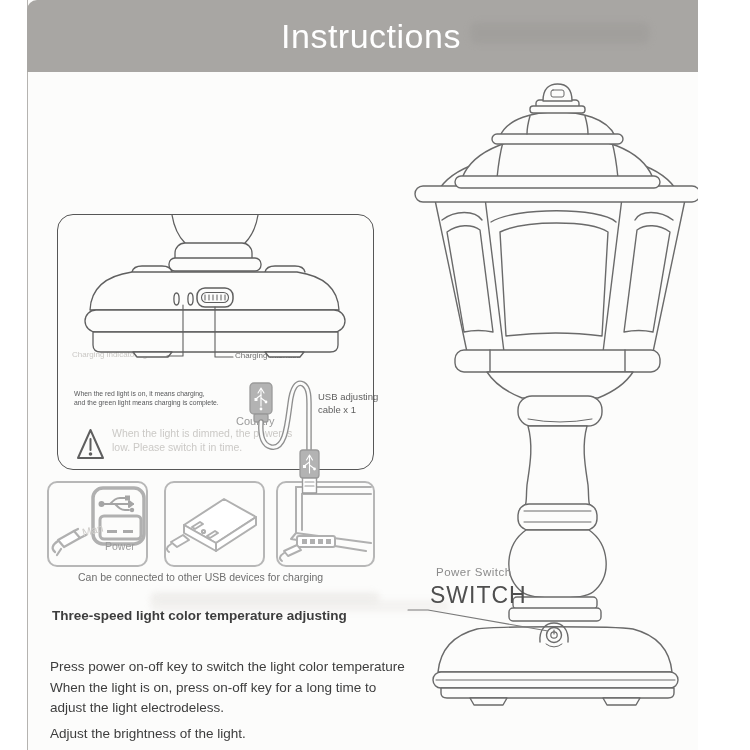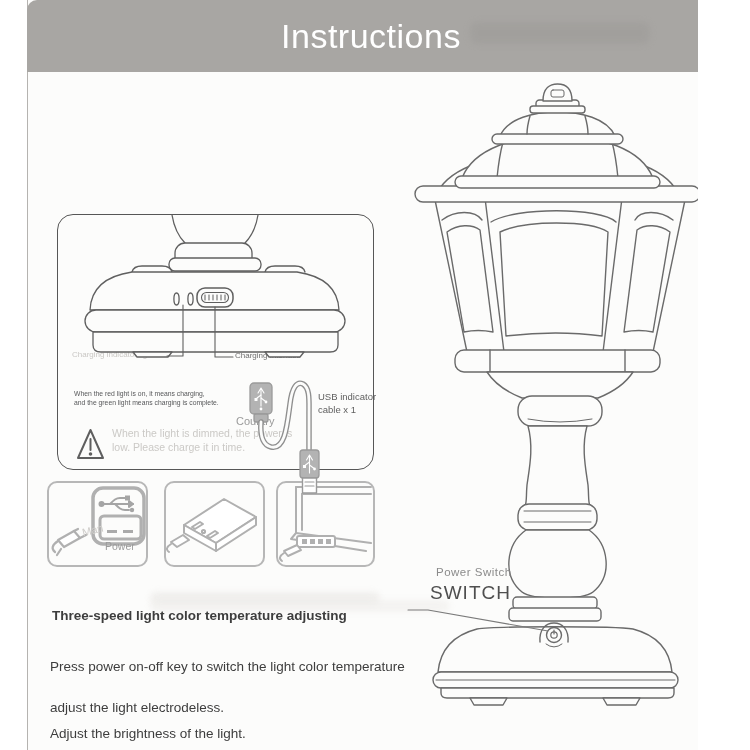--- a/index.html
+++ b/index.html
@@ -21,21 +21,21 @@
   .lbl-mid{color:#9a9a9a;}
   .lbl-dark{color:#6f6f6f;}
   .note{color:#57585a;font-size:6.8px;line-height:9px;}
   .warntxt{color:#cbc9c6;font-size:10.5px;}
   
   .dev-box{position:absolute;top:481px;height:86px;border:2px solid #b7b7b7;border-radius:10px;box-sizing:border-box;}
   #caption{position:absolute;left:78px;top:571px;font-size:10.5px;color:#6e6e6e;}
   
   #lamp-svg{position:absolute;left:400px;top:80px;width:320px;height:645px;}
   #power-switch-label{position:absolute;left:420px;top:566px;font-size:11.5px;color:#8b8b8b;letter-spacing:.5px;margin-left:16px;}
-  #power-switch-name{position:absolute;left:430px;top:582px;font-size:19px;color:#4f4f4f;letter-spacing:1px;}
+  #power-switch-name{position:absolute;left:430px;top:582px;font-size:23px;color:#4f4f4f;letter-spacing:1px;}
   
   .instr-line{position:absolute;left:50px;font-size:13.5px;color:#3d3d3d;white-space:nowrap;}
   svg{display:block;}
   .socket-label{position:absolute;left:105px;top:540px;width:36px;font-size:10.5px;color:#9b9b9b;
     word-break:break-all;line-height:12px;}
   .man-mark{position:absolute;left:82px;top:524px;font-size:11px;color:#cfcdca;transform:rotate(-14deg);}
 </style>
 </head>
 <body>
 
@@ -103,20 +103,21 @@
         <rect x="32" y="56" width="5" height="5" fill="#b0b0b0" stroke="none"></rect>
         <rect x="40" y="56" width="5" height="5" fill="#b0b0b0" stroke="none"></rect>
         <rect x="48" y="56" width="5" height="5" fill="#b0b0b0" stroke="none"></rect>
         <polygon points="6,68 19,62 23,67 10,73" fill="#ffffff"></polygon>
         <path d="M6,70 C1,73 1,76 4,78"></path>
       </g>
     </svg>
   </div>
   <div class="man-mark">Man</div>
   <div class="socket-label">Power</div>
+  <div id="caption">Can be connected to other USB devices for charging</div>
 
   <div id="charge-box"></div>
   <svg id="charge-svg" viewBox="0 0 323 298">
     <g stroke="#5f5f5f" stroke-width="1.3" fill="#fcfcfb" stroke-linejoin="round" stroke-linecap="round">
 
       <path d="M115,1 C117,13 121,22 128,29" fill="none"></path>
       <path d="M201,1 C199,13 195,22 188,29" fill="none"></path>
       <rect x="118" y="29" width="77" height="26" rx="10"></rect>
       <rect x="112" y="44" width="92" height="13" rx="6"></rect>
 
@@ -185,23 +186,23 @@
         <line x1="248" y1="272" x2="257" y2="272" stroke="#9a9a9a" stroke-width="1.2"></line>
       </g>
     </g>
   </svg>
 
   <div class="lbl lbl-light" style="left:72px;top:350px;font-size:8px;">Charging indicator light</div>
   <div class="lbl lbl-dark" style="left:235px;top:351px;font-size:8px;">Charging Interface</div>
   <div class="lbl note" style="left:74px;top:389px;">When the red light is on, it means charging,</div>
   <div class="lbl note" style="left:74px;top:398px;">and the green light means charging is complete.</div>
   <div class="lbl warntxt" style="left:112px;top:427px;">When the light is dimmed, the power is</div>
-  <div class="lbl warntxt" style="left:112px;top:441px;">low. Please charge it in time.</div>
+  <div class="lbl warntxt" style="left:112px;top:441px;">low. Please switch it in time.</div>
   <div class="lbl lbl-mid" style="left:236px;top:371px;font-size:11px;margin-top:44px;">Country</div>
-  <div class="lbl" style="left:318px;top:391px;font-size:9.5px;color:#5f5f5f;">USB indicator</div>
+  <div class="lbl" style="left:318px;top:391px;font-size:9.5px;color:#5f5f5f;">USB adjusting</div>
   <div class="lbl" style="left:318px;top:404px;font-size:9.5px;color:#5f5f5f;">cable x 1</div>
 
   <svg id="lamp-svg" viewBox="0 0 320 645">
     <g stroke="#6a6a6a" stroke-width="1.4" fill="#fcfcfb" stroke-linejoin="round" stroke-linecap="round">
 
       <path d="M35,120 L67,272 L253,272 L285,120 Z"></path>
       <g fill="none">
         <path d="M85,118 L104,272"></path>
         <path d="M222,118 L203,272"></path>
         <path d="M91,142 C115,127 200,127 216,142"></path>
@@ -267,15 +268,16 @@
 
       <path d="M8,530 H28 L148,551" fill="none" stroke="#7a7a7a" stroke-width="1.1"></path>
     </g>
   </svg>
 
   <div id="power-switch-label">Power Switch</div>
   <div id="power-switch-name">SWITCH</div>
 
   <div class="instr-line" style="top:608px;left:52px;font-weight:bold;">Three-speed light color temperature adjusting</div>
   <div class="instr-line" style="top:659px;">Press power on-off key to switch the light color temperature</div>
+  <div class="instr-line" style="top:680px;">When the light is on, press on-off key for a long time to</div>
   <div class="instr-line" style="top:700px;">adjust the light electrodeless.</div>
   <div class="instr-line" style="top:719px;margin-top:7px;">Adjust the brightness of the light.</div>
 </div>
 
 </body></html>

